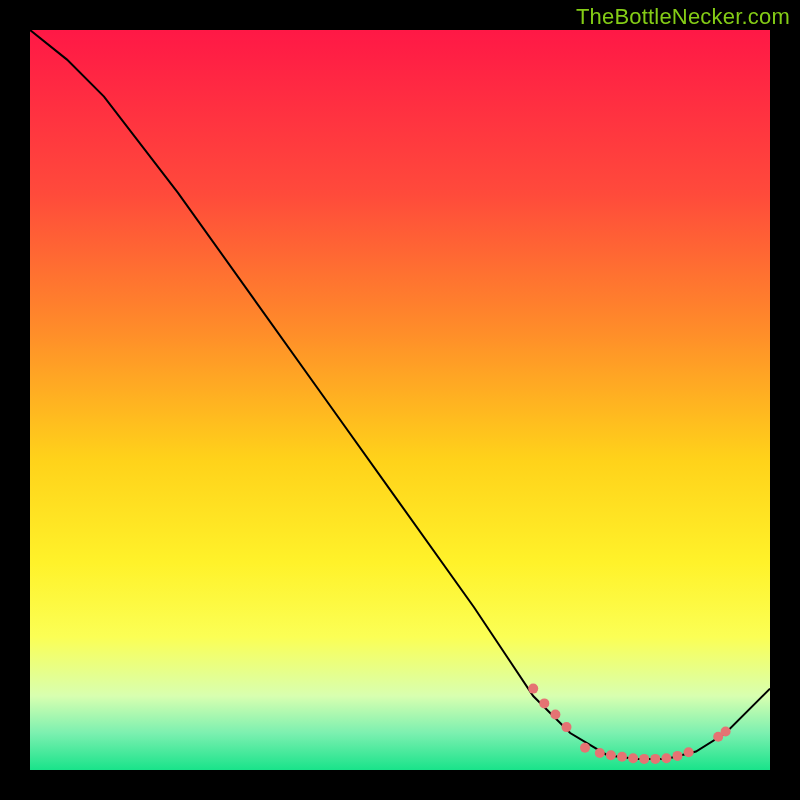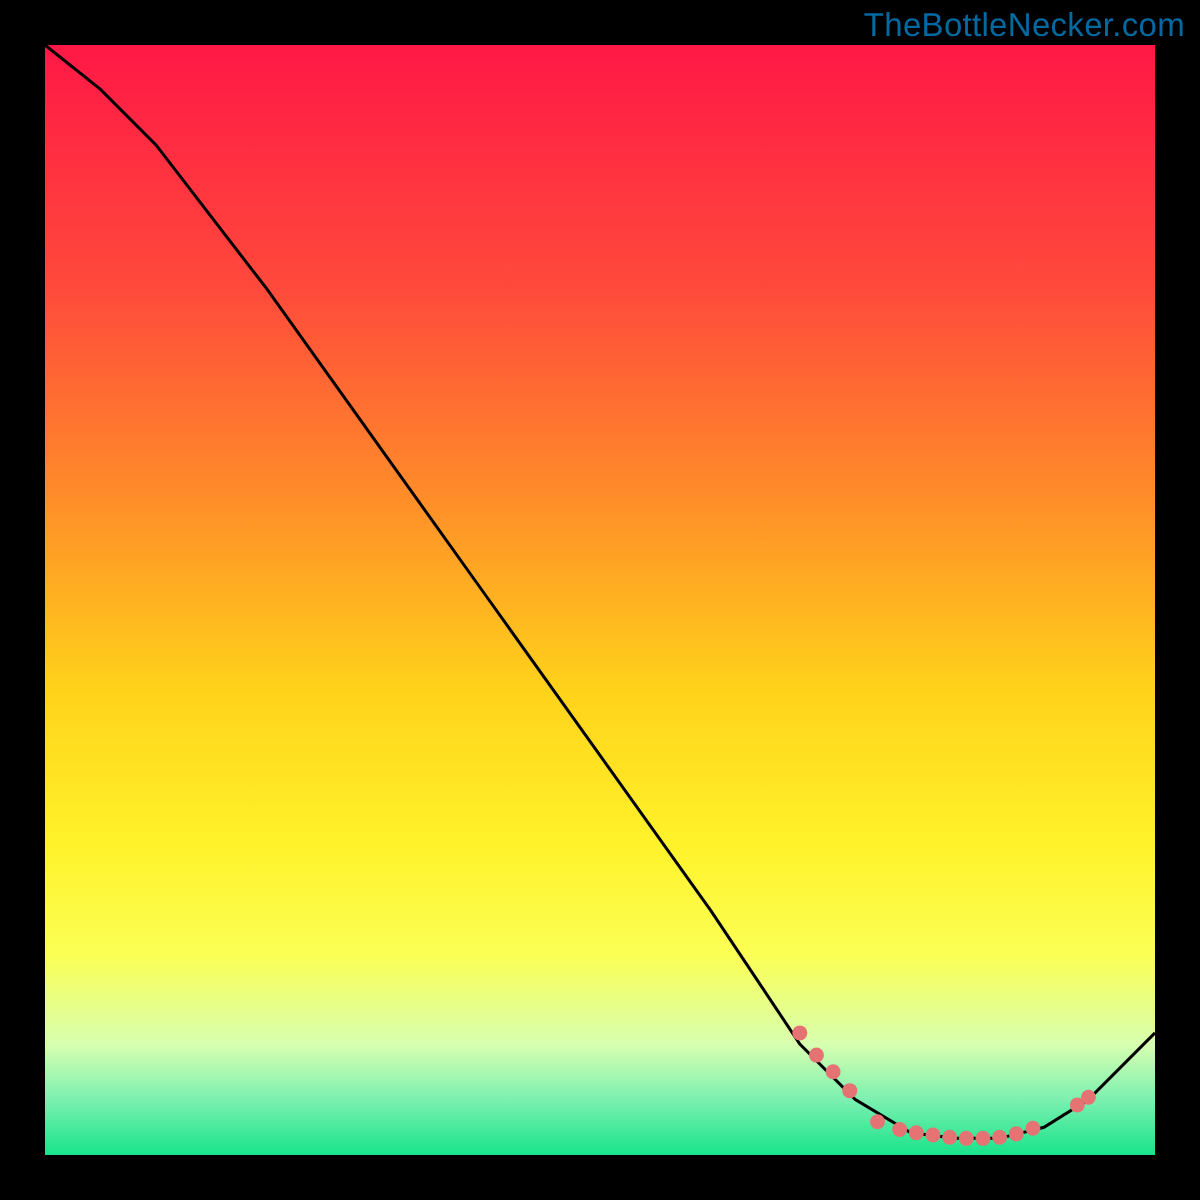--- a/index.html
+++ b/index.html
@@ -14,21 +14,21 @@
   .frame {
     position: relative;
     width: 800px;
     height: 800px;
     background: #000;
   }
   .watermark {
     position: absolute;
     top: 4px;
     right: 10px;
-    color: #0369a1;
+    color: #84cc16;
     font-size: 22px;
     font-weight: 500;
     letter-spacing: 0.2px;
     z-index: 5;
   }
   .plot-wrap {
     position: absolute;
     left: 30px;
     top: 30px;
     width: 740px;

